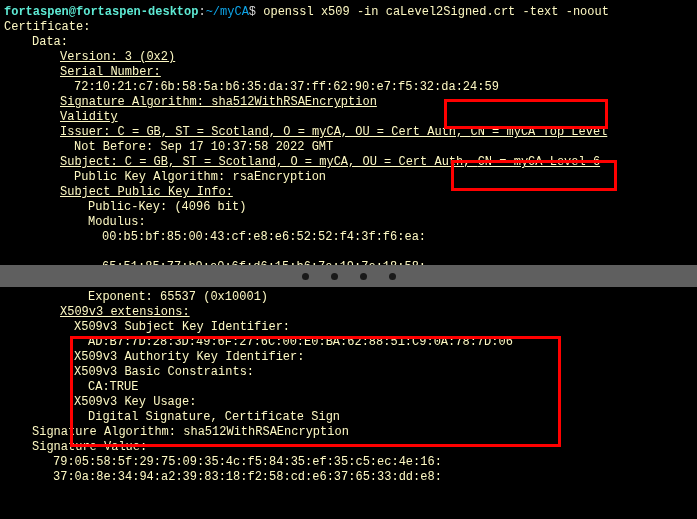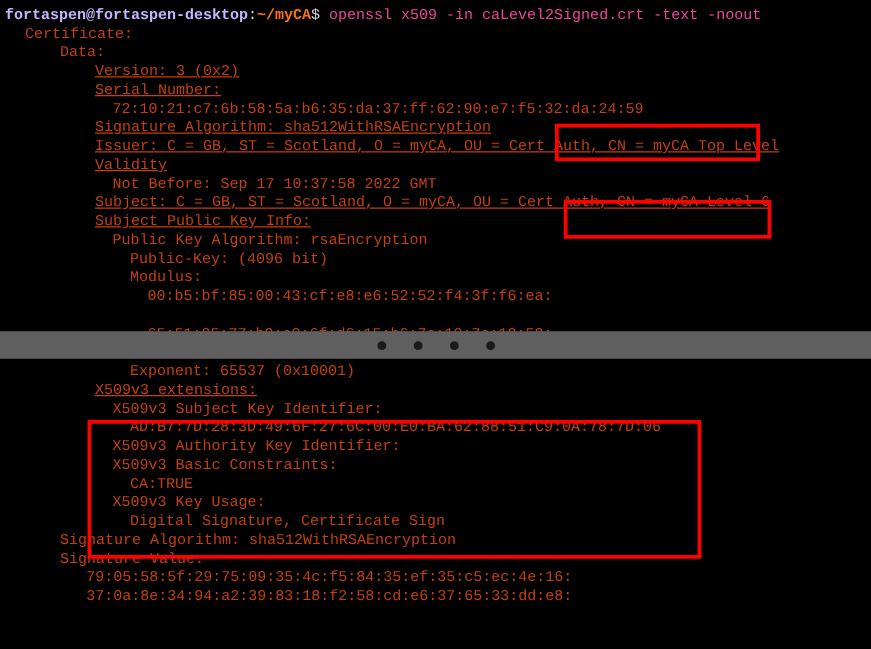--- a/index.html
+++ b/index.html
@@ -12,25 +12,25 @@
       color: #d7d7d7;
       width: 697px;
       height: 519px;
       overflow: hidden;
       position: relative;
     }
     .terminal {
       padding: 5px 4px 4px 4px;
       position: relative;
     }
-    .prompt-user { color: #c4b5fd; font-weight: bold; }
-    .prompt-path { color: #f97316; font-weight: bold; }
+    .prompt-user { color: #5eead4; font-weight: bold; }
+    .prompt-path { color: #0ea5e9; font-weight: normal; }
     .prompt-dollar { color: #d7d7d7; }
-    .cmd { color: #ec4899; }
-    .out { color: #c2410c; white-space: pre; margin-left: 16px; }
+    .cmd { color: #fef9c3; }
+    .out { color: #fef9c3; white-space: pre; }
     .indent1 { padding-left: 28px; }
     .indent3 { padding-left: 56px; text-decoration: underline; }
     .indent4 { padding-left: 70px; }
     .indent5 { padding-left: 84px; }
     .indent6 { padding-left: 98px; }
     .indent-sig { padding-left: 49px; }
     .line { position: relative; }
     .highlight-box {
       position: absolute;
       border: 3px solid #ff0000;
@@ -66,29 +66,29 @@
     <span class="cmd">openssl x509 -in caLevel2Signed.crt -text -noout</span>
   </div>
 
   <pre class="out">Certificate:</pre>
   <pre class="out indent1">Data:</pre>
   <pre class="out indent3">Version: 3 (0x2)</pre>
   <pre class="out indent3">Serial Number:</pre>
   <pre class="out indent4">72:10:21:c7:6b:58:5a:b6:35:da:37:ff:62:90:e7:f5:32:da:24:59</pre>
   <pre class="out indent3">Signature Algorithm: sha512WithRSAEncryption</pre>
 
+  <pre class="out indent3">Validity</pre>
+
   <pre class="out indent3 line"><span>Issuer: C = GB, ST = Scotland, O = myCA, OU = Cert Auth, </span><span>CN = myCA Top Level</span></pre>
-
-  <pre class="out indent3">Validity</pre>
   <pre class="out indent4">Not Before: Sep 17 10:37:58 2022 GMT</pre>
 
   <pre class="out indent3 line"><span>Subject: C = GB, ST = Scotland, O = myCA, OU = Cert Auth, </span><span>CN = myCA Level 6</span></pre>
 
+  <pre class="out indent4">Public Key Algorithm: rsaEncryption</pre>
   <pre class="out indent3">Subject Public Key Info:</pre>
-  <pre class="out indent4">Public Key Algorithm: rsaEncryption</pre>
   <pre class="out indent5">Public-Key: (4096 bit)</pre>
   <pre class="out indent5">Modulus:</pre>
   <pre class="out indent6">00:b5:bf:85:00:43:cf:e8:e6:52:52:f4:3f:f6:ea:</pre>
   <div style="height:15px"></div>
   <pre class="out indent6">65:51:85:77:b9:e0:6f:d6:15:b6:7e:19:7e:18:58:</pre>
   <pre class="out indent6">62:81:3b</pre>
   <pre class="out indent5">Exponent: 65537 (0x10001)</pre>
   <pre class="out indent3">X509v3 extensions:</pre>
 
   <pre class="out indent4">X509v3 Subject Key Identifier:</pre>

